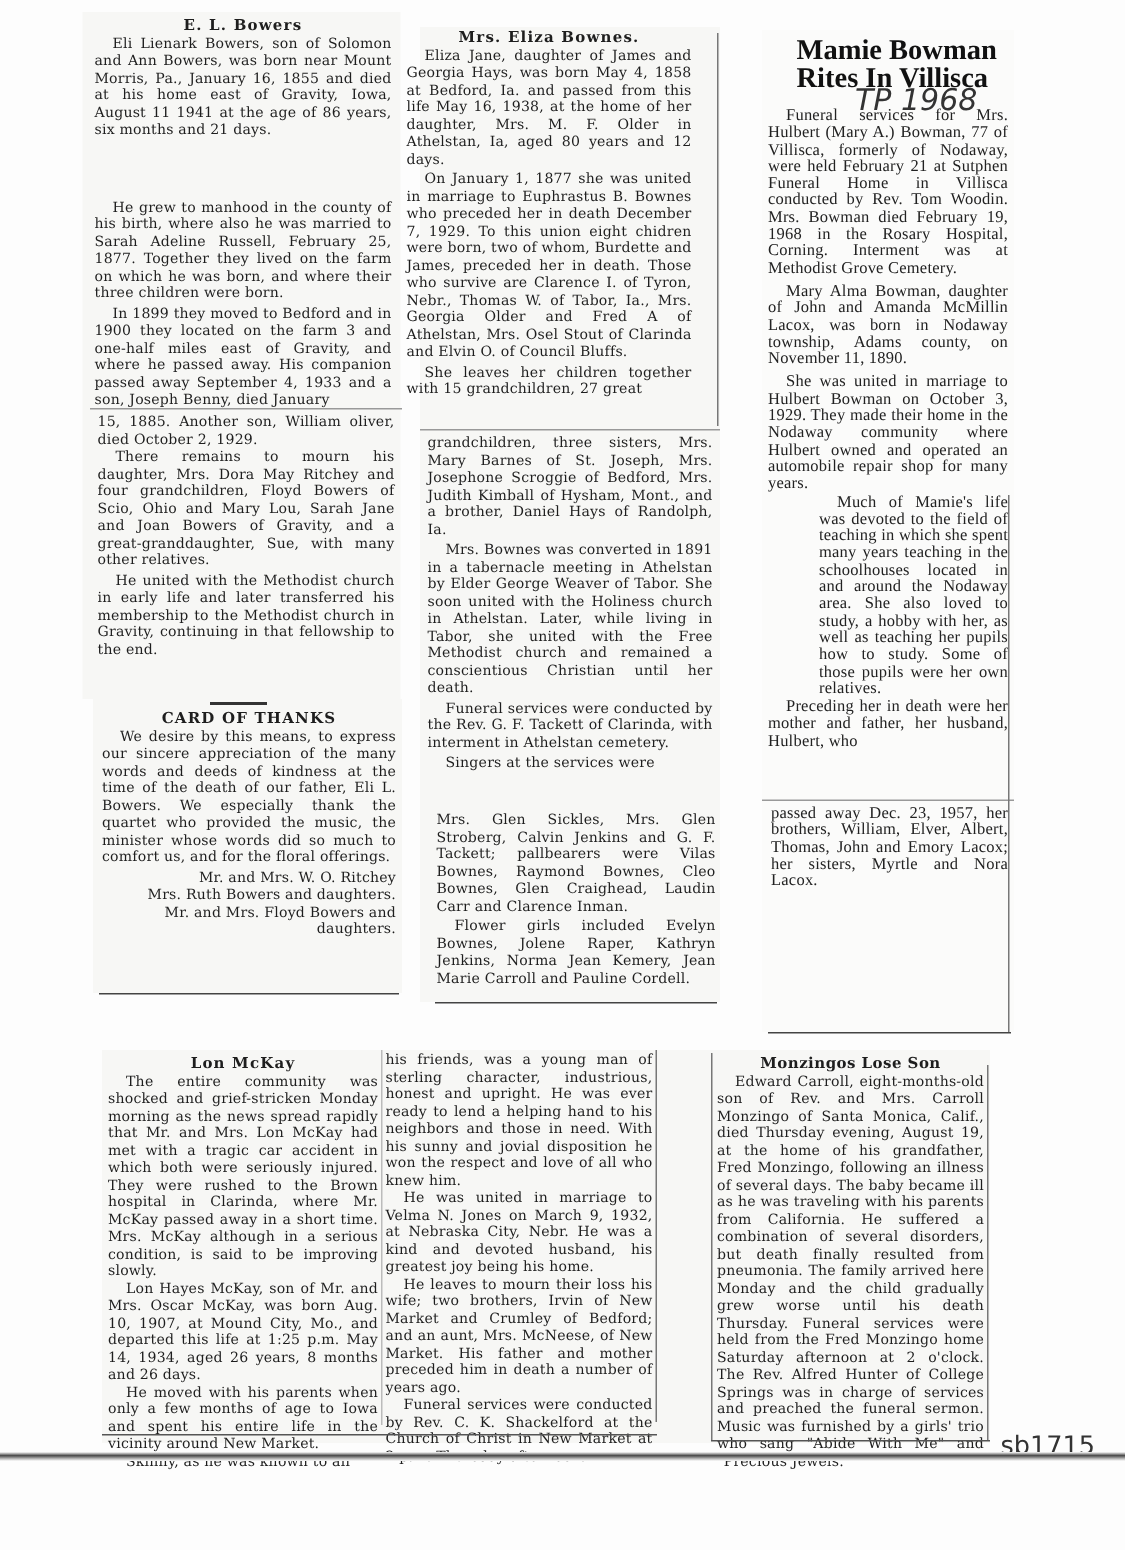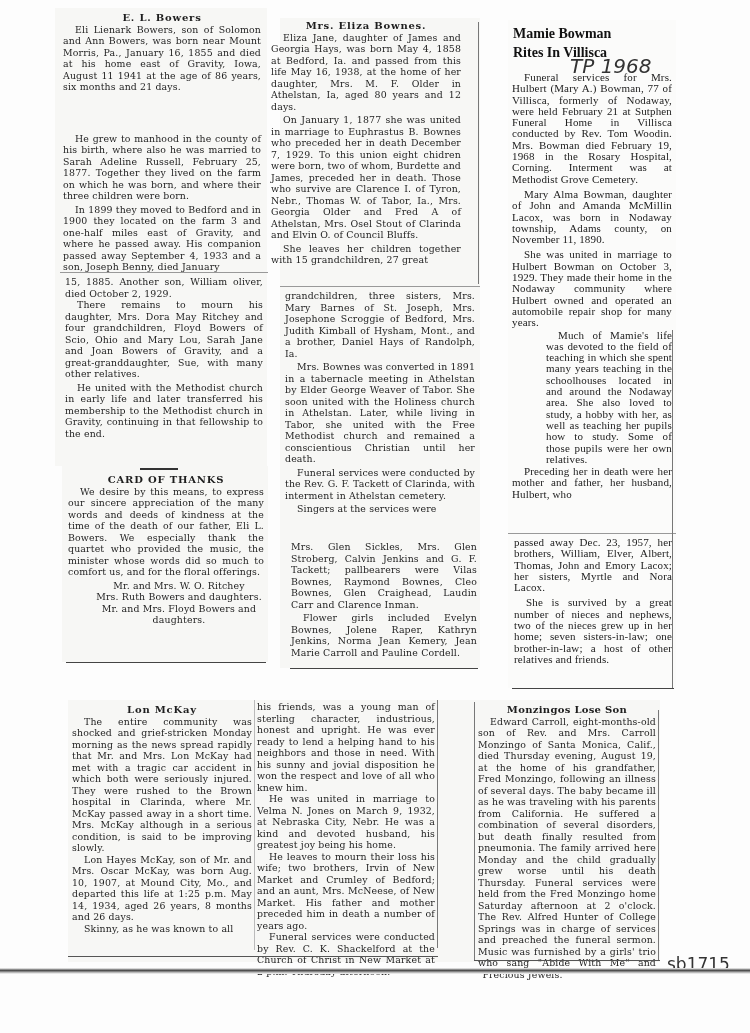--- a/index.html
+++ b/index.html
@@ -21,32 +21,32 @@
     text-align: justify;
     letter-spacing: 0.15px;
     color: #1e1e1e;
   }
   .col p { margin: 0; text-indent: 12px; }
   .col p.noind { text-indent: 0; }
   .hd {
     text-align: center; font-weight: bold; font-size: 10px;
     letter-spacing: 0.8px; margin: 0 0 2px 0; text-indent: 0 !important;
   }
-  .sig { text-indent: 0 !important; text-align: center; }
+  .sig { text-indent: 0 !important; text-align: right; }
   .sig.i1 { padding-left: 26px; }
   .rule { position: absolute; background: #555; height: 1px; }
   .vrule { position: absolute; background: #777; width: 1px; }
   .mamie-col {
     font-family: "Liberation Serif", "DejaVu Serif", serif;
     font-size: 11px; line-height: 11.3px; color: #222;
   }
   .mamie-title {
-    position: absolute; left: 513px; top: 24px;
+    position: absolute; left: 531px; top: 24px;
     font-family: "Liberation Serif", "DejaVu Serif", serif;
-    font-weight: bold; font-size: 14px; line-height: 19px; color: #111;
+    font-weight: bold; font-size: 19px; line-height: 19px; color: #111;
   }
   .hand {
     position: absolute; font-family: "DejaVu Sans", sans-serif;
     font-style: italic; color: #333;
   }
   .shadow-bottom {
     position: absolute; left: 0; top: 968px; width: 750px; height: 6px;
     background: linear-gradient(#fdfdfd, #4a4a4a 40%, #bbb 75%, #fdfdfd);
   }
 </style>
@@ -111,29 +111,29 @@
 <div class="col mamie-col" style="left:512px;top:72px;width:160px;">
   <p style="margin-bottom:4px;">Funeral services for Mrs. Hulbert (Mary A.) Bowman, 77 of Villisca, formerly of Nodaway, were held February 21 at Sutphen Funeral Home in Villisca conducted by Rev. Tom Woodin. Mrs. Bowman died February 19, 1968 in the Rosary Hospital, Corning. Interment was at Methodist Grove Cemetery.</p>
   <p style="margin-bottom:4px;">Mary Alma Bowman, daughter of John and Amanda McMillin Lacox, was born in Nodaway township, Adams county, on November 11, 1890.</p>
   <p style="margin-bottom:1px;">She was united in marriage to Hulbert Bowman on October 3, 1929. They made their home in the Nodaway community where Hulbert owned and operated an automobile repair shop for many years.</p>
   <p style="margin-bottom:1px;margin-left:34px;">Much of Mamie's life was devoted to the field of teaching in which she spent many years teaching in the schoolhouses located in and around the Nodaway area. She also loved to study, a hobby with her, as well as teaching her pupils how to study. Some of those pupils were her own relatives.</p>
   <p>Preceding her in death were her mother and father, her husband, Hulbert, who</p>
 </div>
 <div class="rule" style="left:508px;top:533px;width:168px;background:#999;"></div>
 <div class="col mamie-col" style="left:514px;top:537px;width:158px;">
   <p class="noind" style="margin-bottom:4px;">passed away Dec. 23, 1957, her brothers, William, Elver, Albert, Thomas, John and Emory Lacox; her sisters, Myrtle and Nora Lacox.</p>
-  <p>She is survived by a great number of nieces and nephews, two of the nieces grew up in her home; seven sisters-in-law; one brother-in-law; a host of other relatives and friends.</p>
 </div>
 <div class="vrule" style="left:672px;top:330px;height:358px;"></div>
 <div class="rule" style="left:512px;top:688px;width:162px;background:#444;"></div>
 
 <div class="col" style="left:72px;top:704px;width:180px;">
   <p class="hd">Lon McKay</p>
   <p>The entire community was shocked and grief-stricken Monday morning as the news spread rapidly that Mr. and Mrs. Lon McKay had met with a tragic car accident in which both were seriously injured. They were rushed to the Brown hospital in Clarinda, where Mr. McKay passed away in a short time. Mrs. McKay although in a serious condition, is said to be improving slowly.</p>
   <p>Lon Hayes McKay, son of Mr. and Mrs. Oscar McKay, was born Aug. 10, 1907, at Mound City, Mo., and departed this life at 1:25 p.m. May 14, 1934, aged 26 years, 8 months and 26 days.</p>
+  <p>He moved with his parents when only a few months of age to Iowa and spent his entire life in the vicinity around New Market.</p>
   <p>Skinny, as he was known to all</p>
 </div>
 <div class="col" style="left:257px;top:701px;width:178px;">
   <p class="noind">his friends, was a young man of sterling character, industrious, honest and upright. He was ever ready to lend a helping hand to his neighbors and those in need. With his sunny and jovial disposition he won the respect and love of all who knew him.</p>
   <p>He was united in marriage to Velma N. Jones on March 9, 1932, at Nebraska City, Nebr. He was a kind and devoted husband, his greatest joy being his home.</p>
   <p>He leaves to mourn their loss his wife; two brothers, Irvin of New Market and Crumley of Bedford; and an aunt, Mrs. McNeese, of New Market. His father and mother preceded him in death a number of years ago.</p>
   <p>Funeral services were conducted by Rev. C. K. Shackelford at the Church of Christ in New Market at 2 p.m. Thursday afternoon.</p>
 </div>
 <div class="vrule" style="left:254px;top:700px;height:250px;background:#bbb;"></div>
 <div class="vrule" style="left:437px;top:700px;height:248px;"></div>

